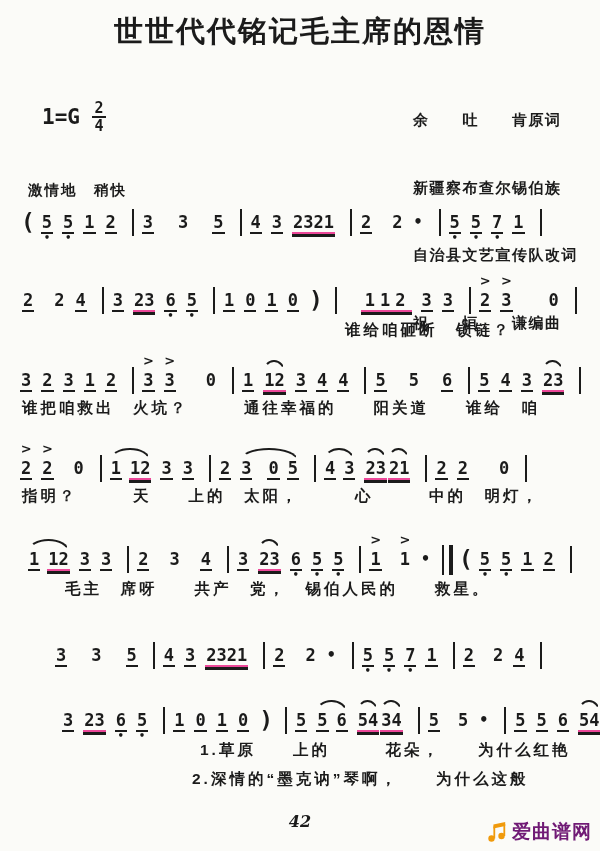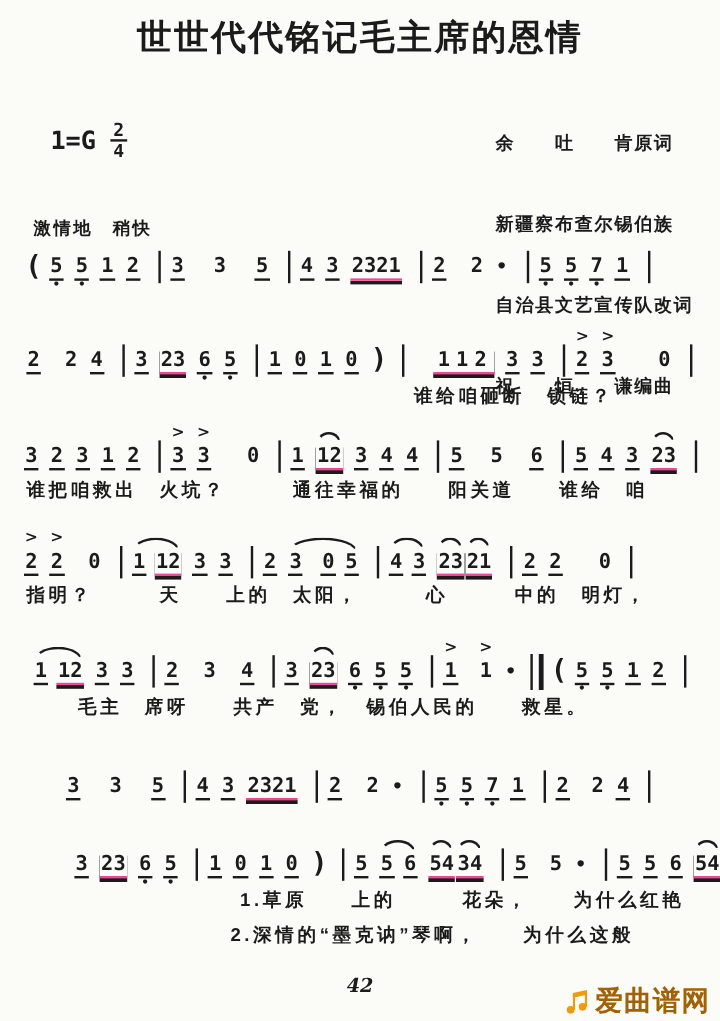--- a/index.html
+++ b/index.html
@@ -39,21 +39,21 @@
   .grp .note{margin-right:7px;}
   .grp .note:last-child{margin-right:0;}
   .tight .note{margin-right:1px;}
   .sp{display:inline-block;height:1px;flex:none;}
   
   .lyric{position:absolute;font-size:15.5px;font-weight:bold;letter-spacing:3px;white-space:pre;}
   
   .pageno{position:absolute;top:812px;left:0;width:600px;text-align:center;
           font-family:"DejaVu Serif",serif;font-style:italic;font-weight:bold;font-size:16px;}
   .wmark{position:absolute;top:819px;right:8px;display:flex;align-items:center;gap:4px;}
-  .wmark .wtxt{font-size:23px;font-weight:bold;color:#a16207;letter-spacing:1px;}
+  .wmark .wtxt{font-size:19px;font-weight:bold;color:#701a75;letter-spacing:1px;}
 </style>
 </head>
 <body>
 
 <div class="page">
   <div class="title">世世代代铭记毛主席的恩情</div>
 
   <div class="credits">
     <div>余　　吐　　肯原词</div>
     <div>新疆察布查尔锡伯族</div>

